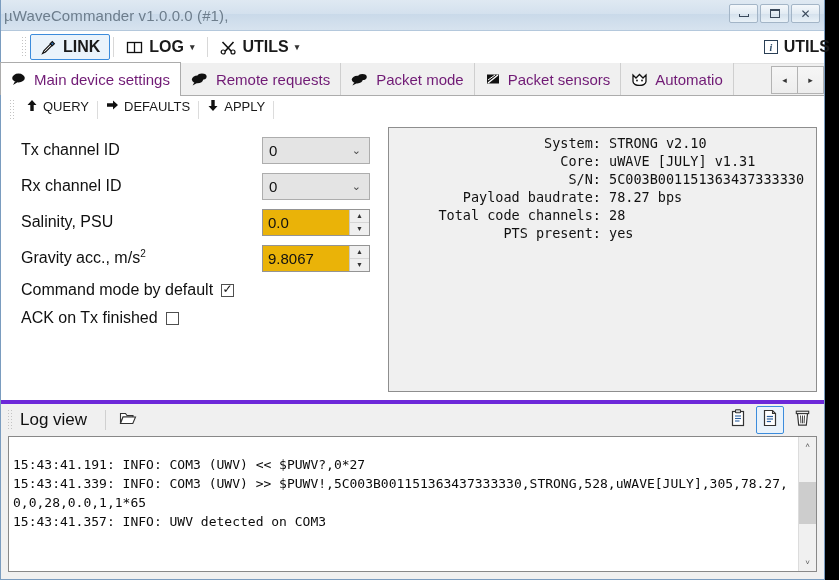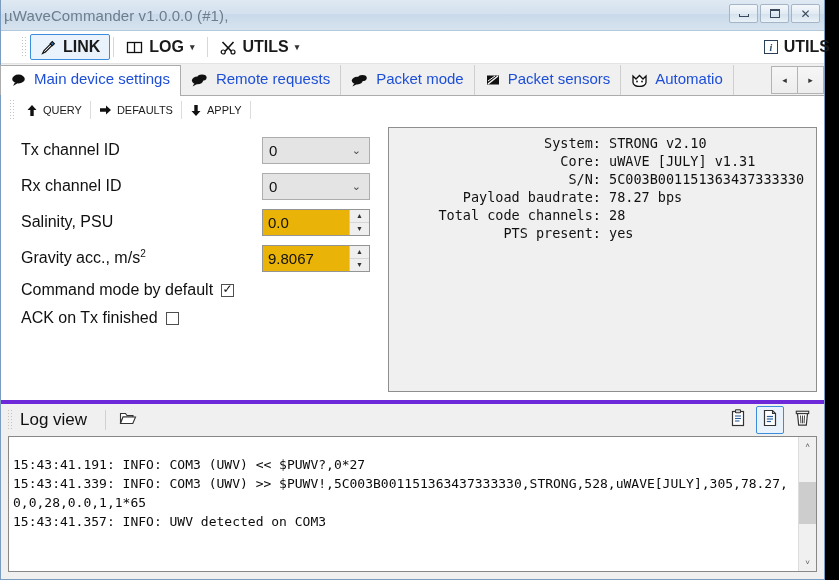--- a/index.html
+++ b/index.html
@@ -166,24 +166,24 @@
     background: #f0f0f0;
     display: flex;
     align-items: flex-end;
     flex: none;
     position: relative;
     border-bottom: 1px solid #acacac;
   }
   .tab {
     height: 30px;
     display: flex;
-    align-items: flex-end;
-    padding: 8px 10px;
+    align-items: center;
+    padding: 16px 10px;
     font-size: 15px;
-    color: #1d4ed8;
+    color: #701a75;
     background: #f0f0f0;
     border-right: 1px solid #cfcfcf;
     box-sizing: border-box;
     white-space: nowrap;
     position: relative;
   }
   .tab.selected {
     background: #ffffff;
     border-right: 1px solid #acacac;
     border-left: 1px solid #acacac;
@@ -234,24 +234,24 @@
   }
   .subbar {
     height: 28px;
     display: flex;
     align-items: center;
     padding-left: 8px;
     flex: none;
   }
   .sub-item {
     display: flex;
-    align-items: center;
+    align-items: flex-start;
     height: 22px;
     padding: 0 8px;
-    font-size: 11px;
+    font-size: 13px;
     color: #1a1a1a;
     white-space: nowrap;
   }
   .sub-sep {
     width: 1px; height: 18px;
     background: #dcdcdc;
   }
   .sub-icon { margin-right: 5px; display:inline-flex; flex:none; }
 
   .content {

